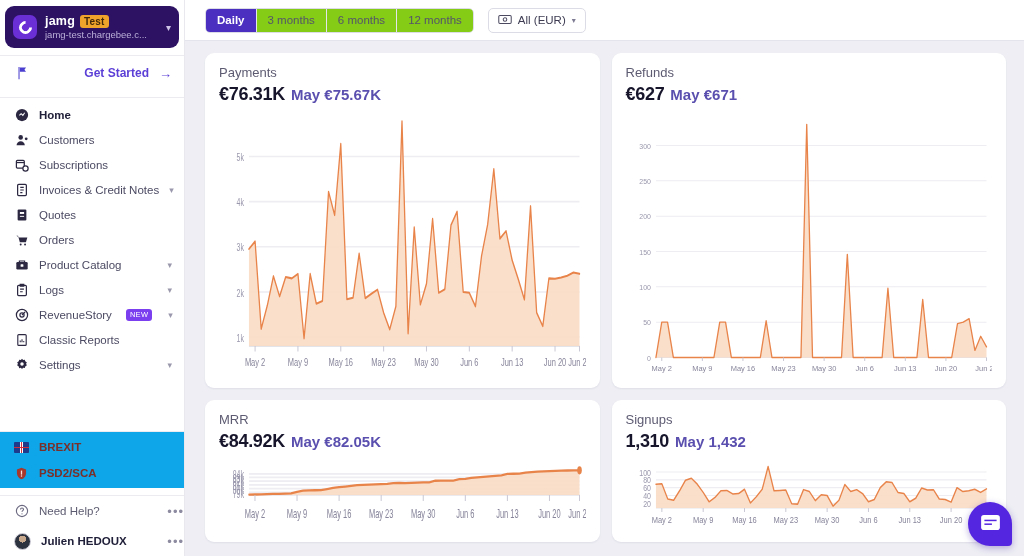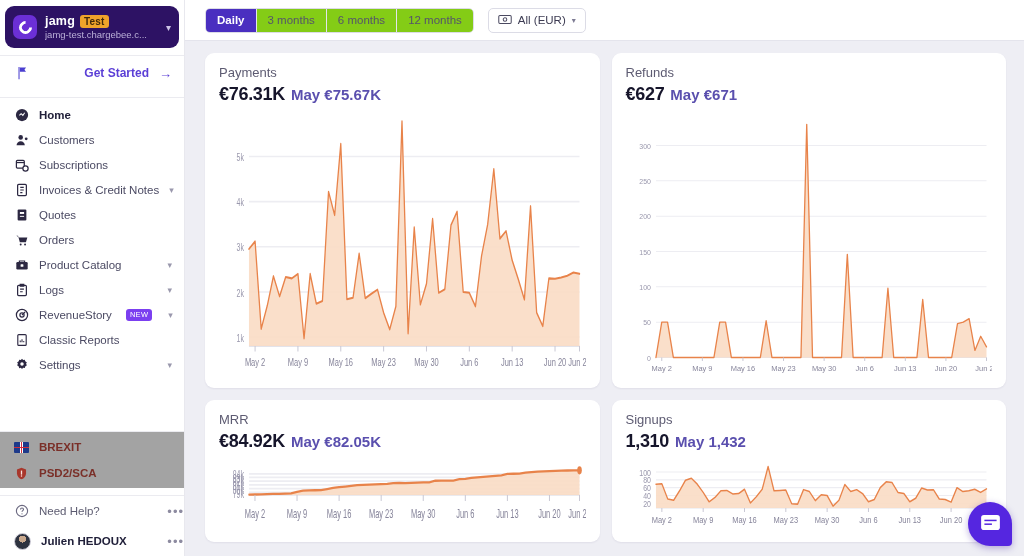--- a/index.html
+++ b/index.html
@@ -61,21 +61,21 @@
   .nav-item.started .arrow { color: #5b3fd6; font-size: 13px; }
   .nav-item.active .nav-label { color: #21203a; font-weight: bold; }
   .chev { color: #9a98ad; font-size: 9px; }
   .badge-new {
     background: #7b3ff0; color: #fff; font-size: 7.5px; font-weight: normal;
     padding: 1.5px 4px; border-radius: 3px; letter-spacing: .3px; margin-left: 4px;
   }
   .nav-gap { height: 4px; }
 
   .bottom { position: absolute; bottom: 0; left: 0; right: 0; }
-  .alert-box { background: #a3a3a3; padding: 2px 0; }
+  .alert-box { background: #0ea5e9; padding: 2px 0; }
   .alert-item { display: flex; align-items: center; height: 26px; padding: 0 14px; gap: 10px; cursor: pointer; }
   .alert-item .lbl { font-size: 11.5px; color: #7a2f28; font-weight: bold; }
   .flag {
     width: 15px; height: 11px; flex: 0 0 15px; border-radius: 1px;
     background:
       linear-gradient(to bottom, transparent 42%, #fff 42%, #fff 58%, transparent 58%),
       linear-gradient(to right, transparent 42%, #fff 42%, #fff 58%, transparent 58%),
       #1e3a8a;
     position: relative; overflow: hidden;
   }

